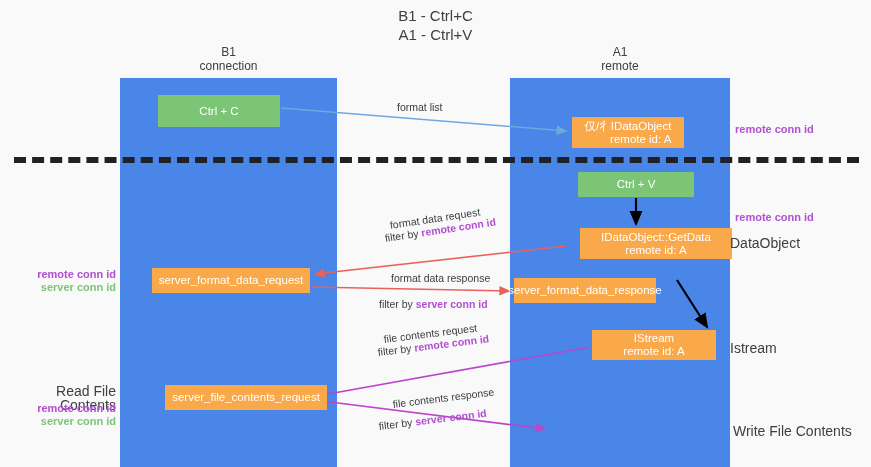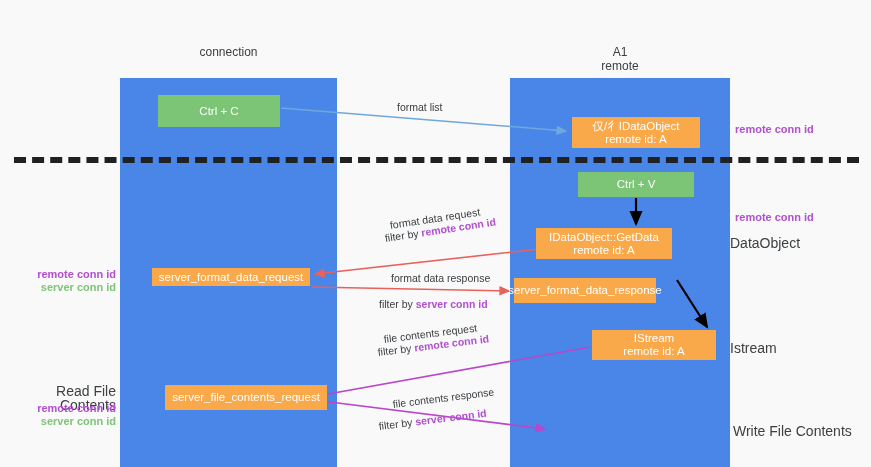--- a/index.html
+++ b/index.html
@@ -42,24 +42,24 @@
     display:flex;align-items:center;justify-content:center;
     text-align:center;
     font-size:11.5px;line-height:13px;
     color:#ffffff;
     padding:2px 4px;
   }
   .green{background:#7cc576;}
   .orange{background:#f9a94a;}
 
   #n-ctrlc{left:158px;top:95px;width:122px;height:32px;}
-  #n-idataobject{left:572px;top:117px;width:128px;height:31px;}
+  #n-idataobject{left:572px;top:117px;width:112px;height:31px;text-align:right;}
   #n-ctrlv{left:578px;top:172px;width:116px;height:25px;text-align:right;}
-  #n-getdata{left:536px;top:228px;width:136px;height:31px;}
-  #n-sfdreq{left:152px;top:268px;width:158px;height:18px;}
+  #n-getdata{left:580px;top:228px;width:152px;height:31px;}
+  #n-sfdreq{left:152px;top:268px;width:158px;height:25px;}
   #n-sfdresp{left:514px;top:278px;width:142px;height:25px;}
   #n-istream{left:592px;top:330px;width:124px;height:30px;}
   #n-sfcreq{left:165px;top:385px;width:162px;height:25px;}
   #n-sfcresp{left:549px;top:417px;width:154px;height:26px;}
 
   
   .ann{font-size:11px;line-height:13px;font-weight:bold;}
   .ann-plain{font-size:14px;line-height:14px;font-weight:normal;color:#3c4043;}
   .c-remote{color:#b24fd0;}
   .c-server{color:#7cc576;}
@@ -90,22 +90,27 @@
   #el-fcresp1{left:392px;top:398px;}
   #el-fcresp2{left:378px;top:420px;}
 
   svg#edges{position:absolute;left:0;top:0;width:871px;height:467px;overflow:visible;}
 </style>
 </head>
 <body>
 
 <div id="stage">
 
+  <div class="abs" id="title">
+    <div>B1 - Ctrl+C</div>
+    <div>A1 - Ctrl+V</div>
+  </div>
 
   <div class="abs lane-head" id="head-left">
+    <div>B1</div>
     <div>connection</div>
   </div>
   <div class="abs lane-head" id="head-right">
     <div>A1</div>
     <div>remote</div>
   </div>
 
   <div class="abs lane" id="lane-left"></div>
   <div class="abs lane" id="lane-right"></div>
 

